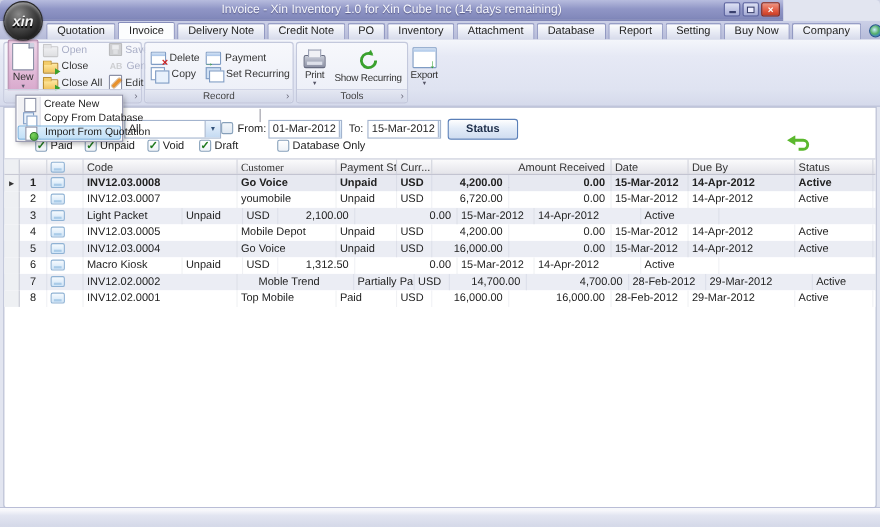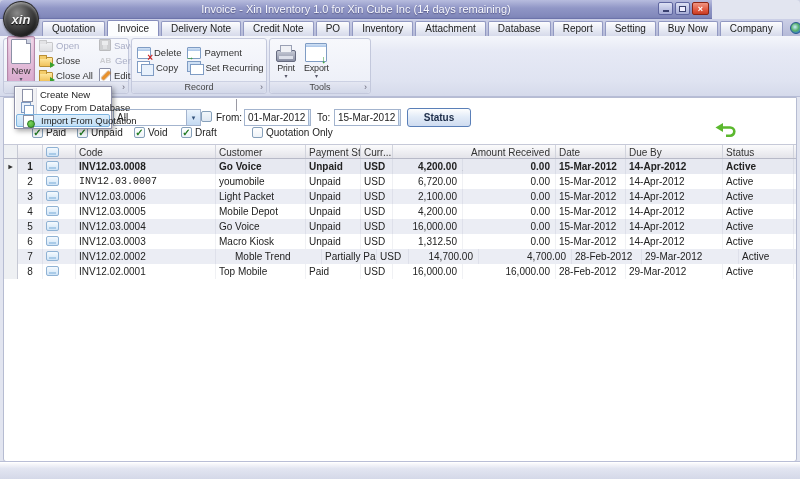--- a/index.html
+++ b/index.html
@@ -281,20 +281,29 @@
     </div>
 
     <div class="group g3">
       <div class="gc">
         <div class="bigbtn">
           <span class="ric i-print"></span>
           <span>Print</span>
           <span class="carr">▾</span>
         </div>
         <div class="bigbtn">
+          <span class="ric" style="width:20px;height:20px">
+            <svg width="20" height="20" viewBox="0 0 20 20">
+                <path d="M16.5 10a6.5 6.5 0 1 1-3.2-5.6" fill="none" stroke="#3aa12e" stroke-width="2.6"></path>
+                <path d="M12.2 0.2l2.2 5.4-5.6-1.4z" fill="#3aa12e"></path>
+              </svg>
+          </span>
+          <span>Show Recurring</span>
+        </div>
+        <div class="bigbtn">
           <span class="ric i-win exp"></span>
           <span>Export</span>
           <span class="carr">▾</span>
         </div>
       </div>
       <div class="glabel"><span>Tools</span><span class="garr">›</span></div>
     </div>
   </div>
 
   <div class="menu">
@@ -344,39 +353,39 @@
         <div class="chk" style="left: 130px;">
           <span class="cbox">✓</span>
           <span>Void</span>
         </div>
         <div class="chk" style="left: 177px;">
           <span class="cbox">✓</span>
           <span>Draft</span>
         </div>
         <div class="chk" style="left: 248px;">
           <span class="cbox"></span>
-          <span>Quotation Only</span>
+          <span>Database Only</span>
         </div>
       </div>
     <div class="vdiv"></div>
 
     <div class="refresh">
       <svg width="22" height="17" viewBox="0 0 22 17">
           <path d="M6 4.5h9.2a4.1 4.1 0 0 1 0 8.2H11" fill="none" stroke="#5bb82e" stroke-width="2.6"></path>
           <path d="M8 0L0.5 4.5 8 9z" fill="#5bb82e"></path>
         </svg>
     </div>
 
     <div class="grid">
       <div class="ghead">
           <div class="hcell gut" style="width: 14px;"></div>
           <div class="hcell" style="width: 25px;"></div>
           <div class="hcell" style="width: 33px;"><span class="mini-doc"></span></div>
           <div class="hcell" style="width: 140px;">Code</div>
-          <div class="hcell" style="width: 90px;">Customer</div>
+          <div class="hcell" style="width: 90px; font-family: Liberation Serif, serif;">Customer</div>
           <div class="hcell" style="width: 55px;">Payment Status</div>
           <div class="hcell" style="width: 32px;">Curr...</div>
           <div class="hcell r" style="width: 70px; margin-top: 25px;">Total</div>
           <div class="hcell r" style="width: 93px;">Amount Received</div>
           <div class="hcell" style="width: 70px;">Date</div>
           <div class="hcell" style="width: 97px;">Due By</div>
           <div class="hcell" style="width: 71px;">Status</div>
         </div>
       <div class="gbody">
           <div class="grow odd selrow">
@@ -390,35 +399,34 @@
             <div class="cell r" style="width: 70px;">4,200.00</div>
             <div class="cell r" style="width: 93px;">0.00</div>
             <div class="cell" style="width: 70px;">15-Mar-2012</div>
             <div class="cell" style="width: 97px;">14-Apr-2012</div>
             <div class="cell" style="width: 71px;">Active</div>
           </div>
           <div class="grow">
             <div class="cell gut" style="width: 14px;"></div>
             <div class="cell c" style="width: 25px;">2</div>
             <div class="cell" style="width: 33px;"><span class="mini-doc"></span></div>
-            <div class="cell" style="width: 140px; font-family: Liberation Mono, monospace;">INV12.03.0007</div>
+            <div class="cell" style="width: 140px;">INV12.03.0007</div>
             <div class="cell" style="width: 90px;">youmobile</div>
             <div class="cell" style="width: 55px;">Unpaid</div>
             <div class="cell" style="width: 32px;">USD</div>
             <div class="cell r" style="width: 70px;">6,720.00</div>
             <div class="cell r" style="width: 93px;">0.00</div>
             <div class="cell" style="width: 70px;">15-Mar-2012</div>
             <div class="cell" style="width: 97px;">14-Apr-2012</div>
             <div class="cell" style="width: 71px;">Active</div>
           </div>
           <div class="grow odd">
             <div class="cell gut" style="width: 14px;"></div>
             <div class="cell c" style="width: 25px;">3</div>
             <div class="cell" style="width: 33px;"><span class="mini-doc"></span></div>
-            <div class="cell" style="width: 140px;">INV12.03.0006</div>
             <div class="cell" style="width: 90px;">Light Packet</div>
             <div class="cell" style="width: 55px;">Unpaid</div>
             <div class="cell" style="width: 32px;">USD</div>
             <div class="cell r" style="width: 70px;">2,100.00</div>
             <div class="cell r" style="width: 93px;">0.00</div>
             <div class="cell" style="width: 70px;">15-Mar-2012</div>
             <div class="cell" style="width: 97px;">14-Apr-2012</div>
             <div class="cell" style="width: 71px;">Active</div>
           </div>
           <div class="grow">
@@ -446,21 +454,20 @@
             <div class="cell r" style="width: 70px;">16,000.00</div>
             <div class="cell r" style="width: 93px;">0.00</div>
             <div class="cell" style="width: 70px;">15-Mar-2012</div>
             <div class="cell" style="width: 97px;">14-Apr-2012</div>
             <div class="cell" style="width: 71px;">Active</div>
           </div>
           <div class="grow">
             <div class="cell gut" style="width: 14px;"></div>
             <div class="cell c" style="width: 25px;">6</div>
             <div class="cell" style="width: 33px;"><span class="mini-doc"></span></div>
-            <div class="cell" style="width: 140px;">INV12.03.0003</div>
             <div class="cell" style="width: 90px;">Macro Kiosk</div>
             <div class="cell" style="width: 55px;">Unpaid</div>
             <div class="cell" style="width: 32px;">USD</div>
             <div class="cell r" style="width: 70px;">1,312.50</div>
             <div class="cell r" style="width: 93px;">0.00</div>
             <div class="cell" style="width: 70px;">15-Mar-2012</div>
             <div class="cell" style="width: 97px;">14-Apr-2012</div>
             <div class="cell" style="width: 71px;">Active</div>
           </div>
           <div class="grow odd">

